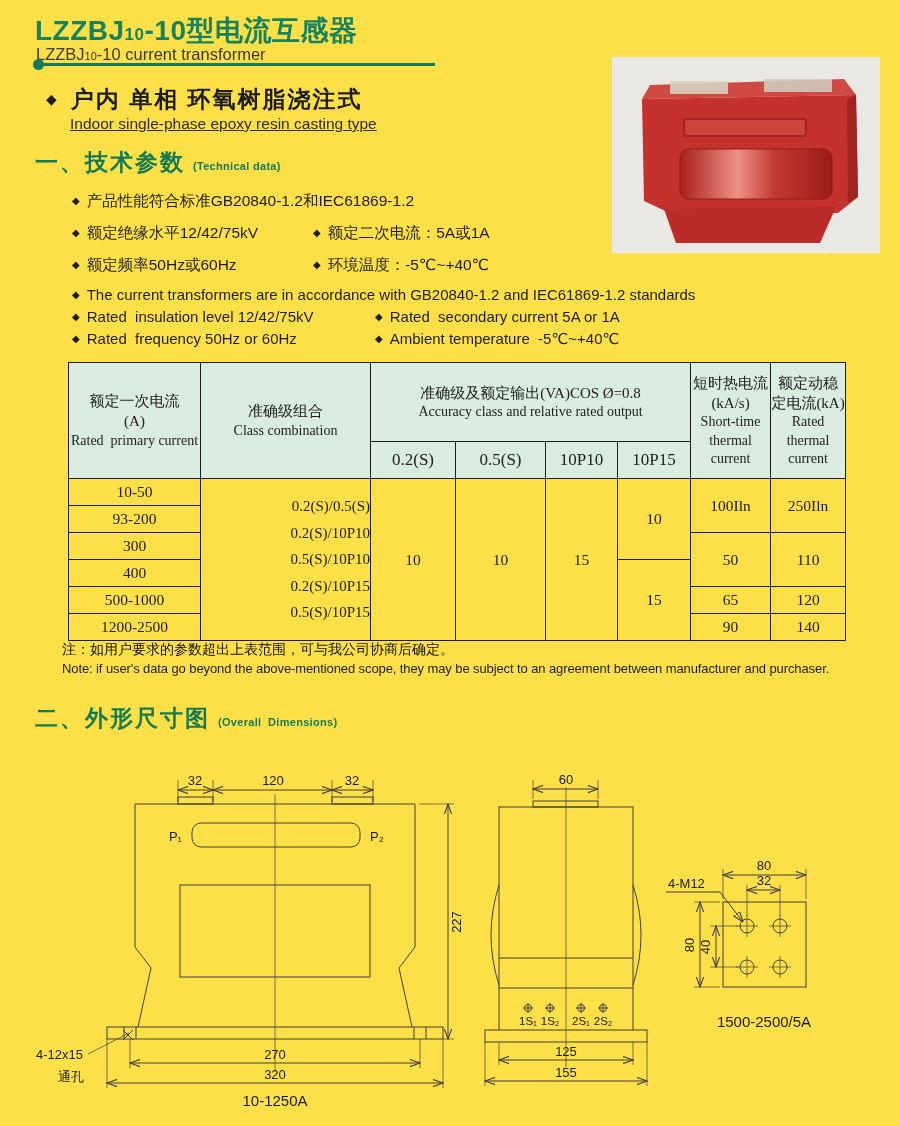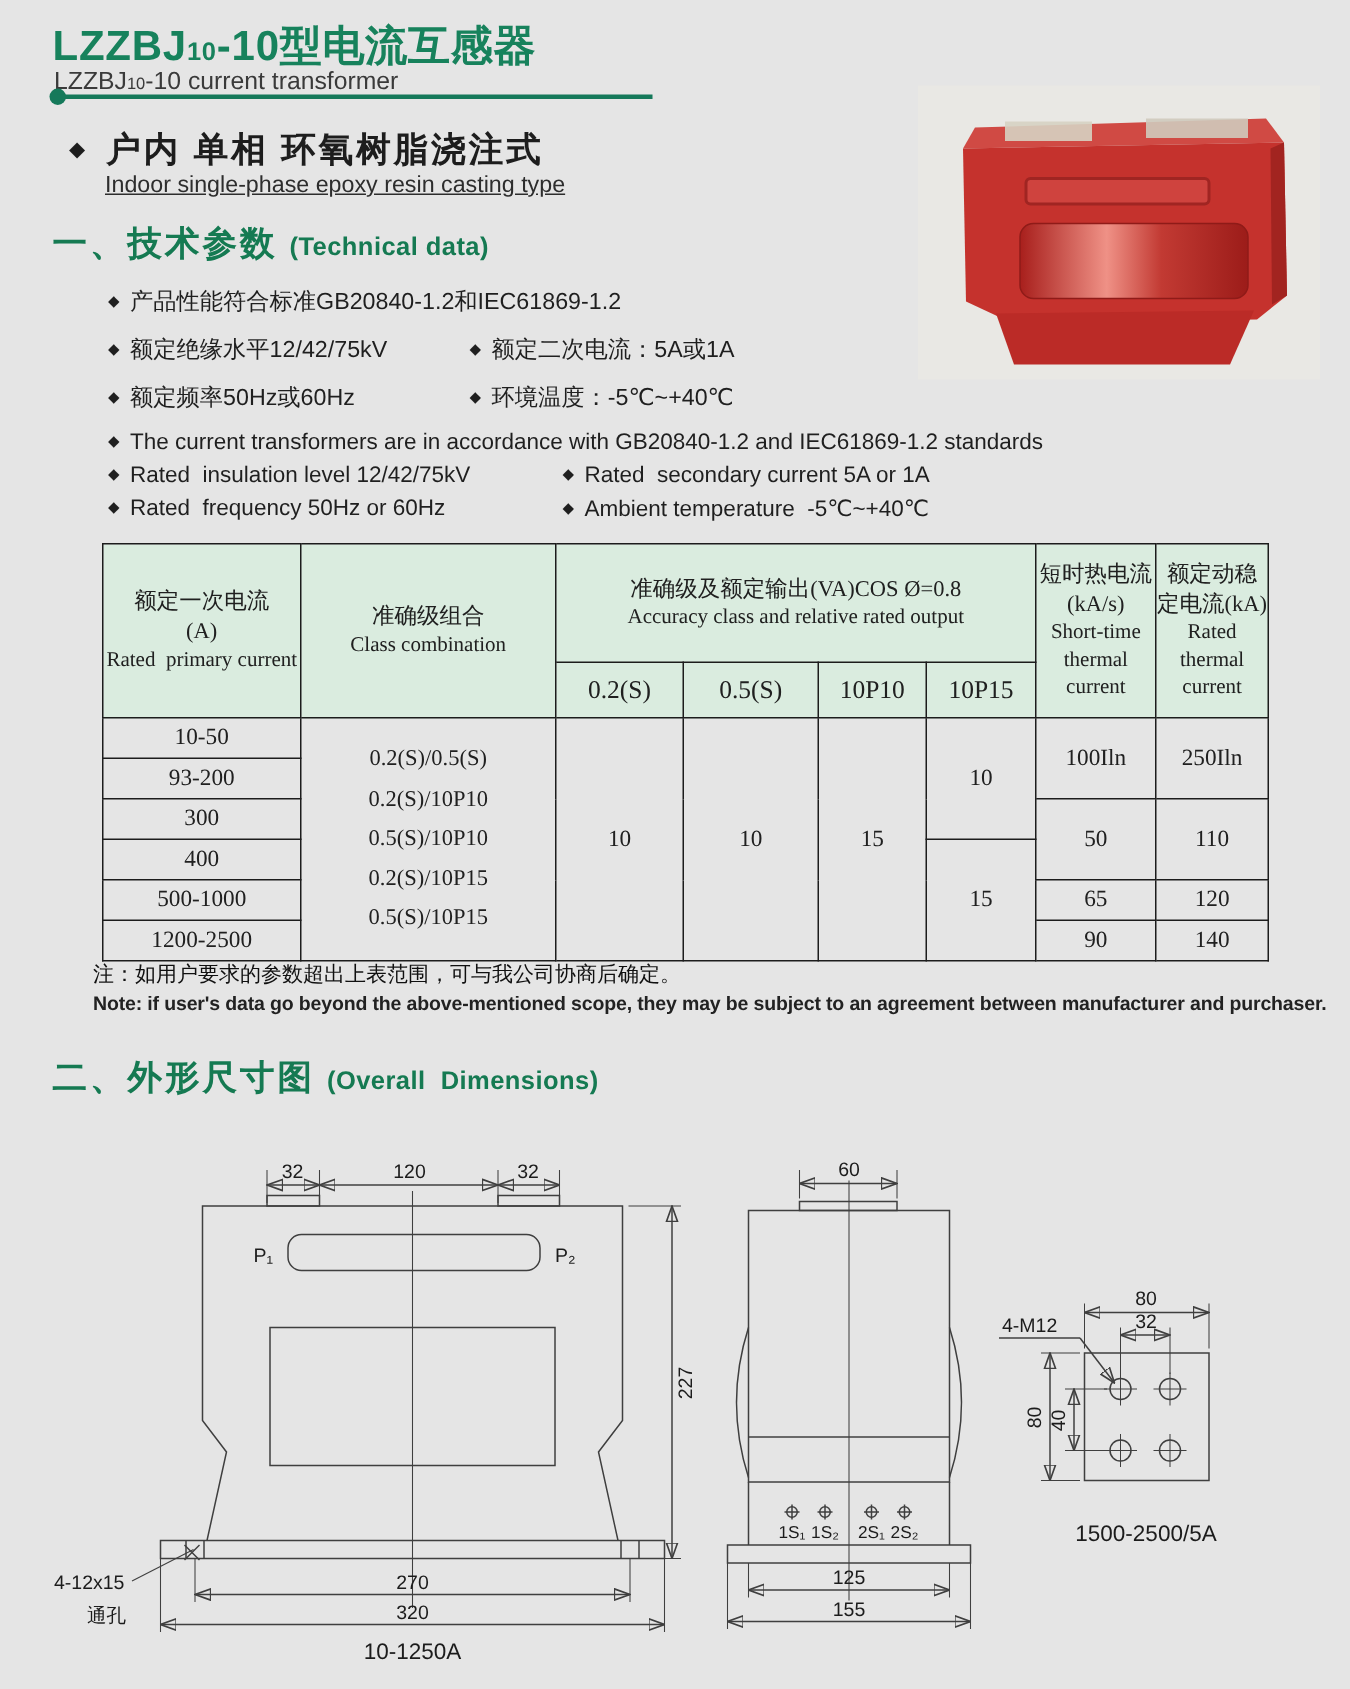--- a/index.html
+++ b/index.html
@@ -1,16 +1,16 @@
 <!DOCTYPE html>
 <html><head>
 <meta charset="utf-8">
 <style>
   html,body{margin:0;padding:0;background:#ffffff;}
-  .page{position:relative;width:900px;height:1126px;background:#e5e5e5;overflow:hidden;
+  .page{position:relative;width:900px;height:1126px;background:#fde047;overflow:hidden;
         font-family:"Liberation Sans","DejaVu Sans",sans-serif;color:#222;}
 
   
   .title{position:absolute;left:35px;top:12px;font-size:28px;font-weight:bold;
          color:#17825c;letter-spacing:.5px;white-space:nowrap;}
   .title .small10{font-size:17px;}
   .subtitle{position:absolute;left:36px;top:45px;font-size:16.5px;color:#3a3a3a;white-space:nowrap;}
   .subtitle .small10{font-size:11px;}
   .divider{position:absolute;left:38px;top:63px;width:397px;height:3px;background:#15795a;}
   .divider-dot{position:absolute;left:33px;top:59px;width:11px;height:11px;border-radius:50%;background:#15795a;}
@@ -18,41 +18,41 @@
   .prod-zh{position:absolute;left:46px;top:84px;font-size:23px;font-weight:bold;color:#1d1d1d;
            letter-spacing:2px;white-space:pre;}
   .prod-zh .dia{font-size:14px;margin-right:14px;position:relative;top:-3px;letter-spacing:0;}
   .prod-en{position:absolute;left:70px;top:115px;font-size:15.5px;color:#2d2d2d;text-decoration:underline;}
 
   .photo{position:absolute;left:612px;top:57px;width:268px;height:196px;background:#e9e8e4;}
 
   
   .sec-head{position:absolute;left:35px;color:#157a52;font-weight:bold;white-space:pre-wrap;}
   .sec-head .zh{font-size:23px;letter-spacing:2px;}
-  .sec-head .en{font-size:17px;margin-left:8px;letter-spacing:.3px;}
+  .sec-head .en{font-size:11px;margin-left:8px;letter-spacing:.3px;}
 
   
   .bullet{position:absolute;font-size:15.5px;color:#1f1f1f;white-space:pre-wrap;text-align:center;}
   .bullet.en{font-size:15px;}
   .bullet .dia{font-size:10px;margin-right:7px;position:relative;top:-2px;}
 
   
   table.spec{position:absolute;left:68px;top:362px;width:777px;border-collapse:collapse;
              table-layout:fixed;font-family:"Liberation Serif","DejaVu Serif",serif;
              color:#202020;text-align:center;}
   .spec td{border:1px solid #1c1c1c;padding:0;vertical-align:middle;word-break:break-word;}
   .spec tr.hd td{background:#daecdf;}
   .spec .hz{font-size:15px;line-height:1.35;}
   .spec .he{font-size:14px;line-height:1.3;white-space:pre-wrap;}
   .spec .subl{font-size:17px;}
   .spec .body-cell{font-size:15.5px;height:26px;}
-  .spec .cc div{line-height:26.5px;font-size:15px;}
+  .spec .cc div{line-height:26.5px;font-size:15px;text-align:right;}
 
   .note-zh{position:absolute;left:62px;top:641px;font-size:14px;color:#101010;}
-  .note-en{position:absolute;left:62px;top:661px;font-size:13px;color:#222;letter-spacing:-.1px;font-weight:bold;}
+  .note-en{position:absolute;left:62px;top:661px;font-size:13px;color:#222;letter-spacing:-.1px;}
 
   
   .draw{position:absolute;}
   .draw line,.draw path,.draw rect,.draw circle,.draw polyline{stroke:#3f3f3f;fill:none;stroke-width:1;}
   .draw .thin{stroke-width:.7;}
   .draw text{font-family:"Liberation Sans","DejaVu Sans",sans-serif;font-size:13px;fill:#1c1c1c;
              stroke:none;}
   .draw text.cap{font-size:15px;}
   .draw text.term{font-size:11.5px;}
 </style>

